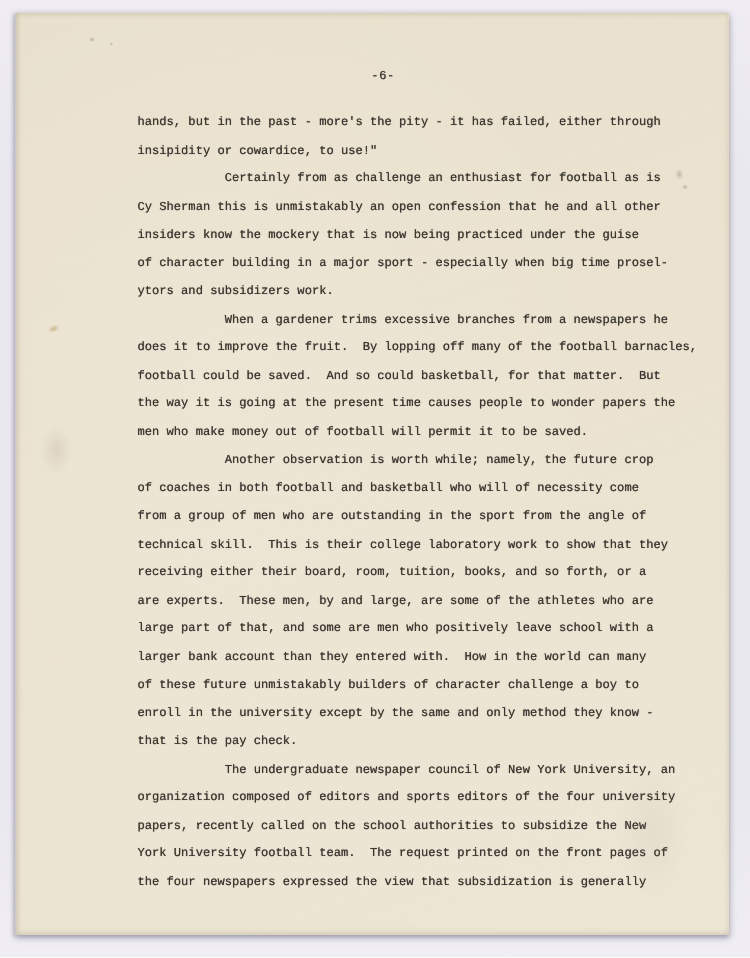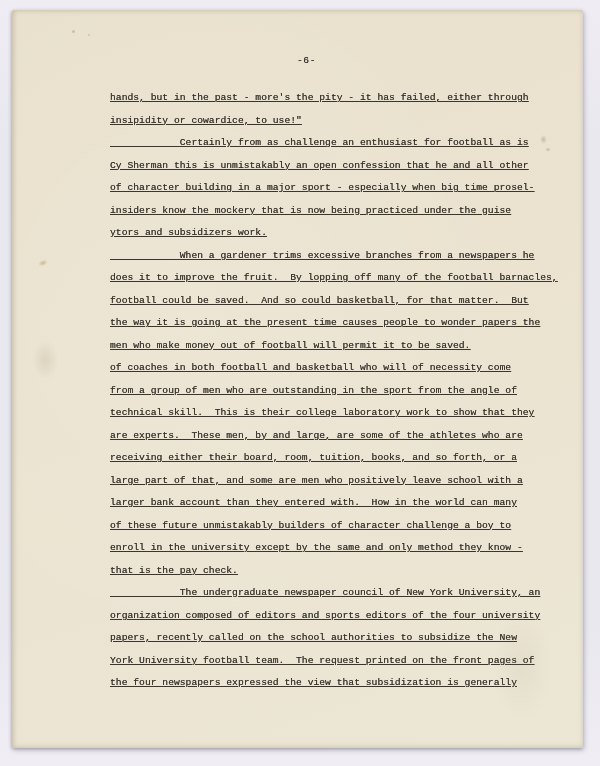--- a/index.html
+++ b/index.html
@@ -47,21 +47,20 @@
     position:absolute;
     top:77px; left:98px;
     width:466px;
   }
   .line{
     white-space:pre;
     font-size:9.7px;
     line-height:22.5px;
     color:var(--ink);
     text-shadow:0 0 0.6px rgba(58,53,46,0.85);
-    text-decoration:underline;
   }
   
   .speck{ position:absolute; border-radius:50%; pointer-events:none; }
   .speck-tan{
     left:26px; top:250px; width:10px; height:6px;
     background:radial-gradient(ellipse, rgba(178,146,88,0.55), rgba(178,146,88,0) 70%);
     transform:rotate(-20deg);
   }
   .speck-dot1{ left:60px; top:20px; width:3px; height:3px; background:rgba(140,130,115,0.35); }
   .speck-dot2{ left:76px; top:24px; width:2px; height:2px; background:rgba(140,130,115,0.30); }
@@ -87,33 +86,34 @@
 <div class="scan-bg">
   <div class="paper">
 
     <div class="page-number">-6-</div>
 
     <div class="text-block">
       <div class="line">hands, but in the past - more's the pity - it has failed, either through</div>
       <div class="line">insipidity or cowardice, to use!"</div>
       <div class="line">            Certainly from as challenge an enthusiast for football as is</div>
       <div class="line">Cy Sherman this is unmistakably an open confession that he and all other</div>
+      <div class="line">insiders know the mockery that is now being practiced under the guise</div>
       <div class="line">of character building in a major sport - especially when big time prosel-</div>
-      <div class="line">insiders know the mockery that is now being practiced under the guise</div>
       <div class="line">ytors and subsidizers work.</div>
       <div class="line">            When a gardener trims excessive branches from a newspapers he</div>
       <div class="line">does it to improve the fruit.  By lopping off many of the football barnacles,</div>
       <div class="line">football could be saved.  And so could basketball, for that matter.  But</div>
       <div class="line">the way it is going at the present time causes people to wonder papers the</div>
       <div class="line">men who make money out of football will permit it to be saved.</div>
+      <div class="line">            Another observation is worth while; namely, the future crop</div>
       <div class="line">of coaches in both football and basketball who will of necessity come</div>
       <div class="line">from a group of men who are outstanding in the sport from the angle of</div>
       <div class="line">technical skill.  This is their college laboratory work to show that they</div>
+      <div class="line">receiving either their board, room, tuition, books, and so forth, or a</div>
       <div class="line">are experts.  These men, by and large, are some of the athletes who are</div>
-      <div class="line">receiving either their board, room, tuition, books, and so forth, or a</div>
       <div class="line">large part of that, and some are men who positively leave school with a</div>
       <div class="line">larger bank account than they entered with.  How in the world can many</div>
       <div class="line">of these future unmistakably builders of character challenge a boy to</div>
       <div class="line">enroll in the university except by the same and only method they know -</div>
       <div class="line">that is the pay check.</div>
       <div class="line">            The undergraduate newspaper council of New York University, an</div>
       <div class="line">organization composed of editors and sports editors of the four university</div>
       <div class="line">papers, recently called on the school authorities to subsidize the New</div>
       <div class="line">York University football team.  The request printed on the front pages of</div>
       <div class="line">the four newspapers expressed the view that subsidization is generally</div>

